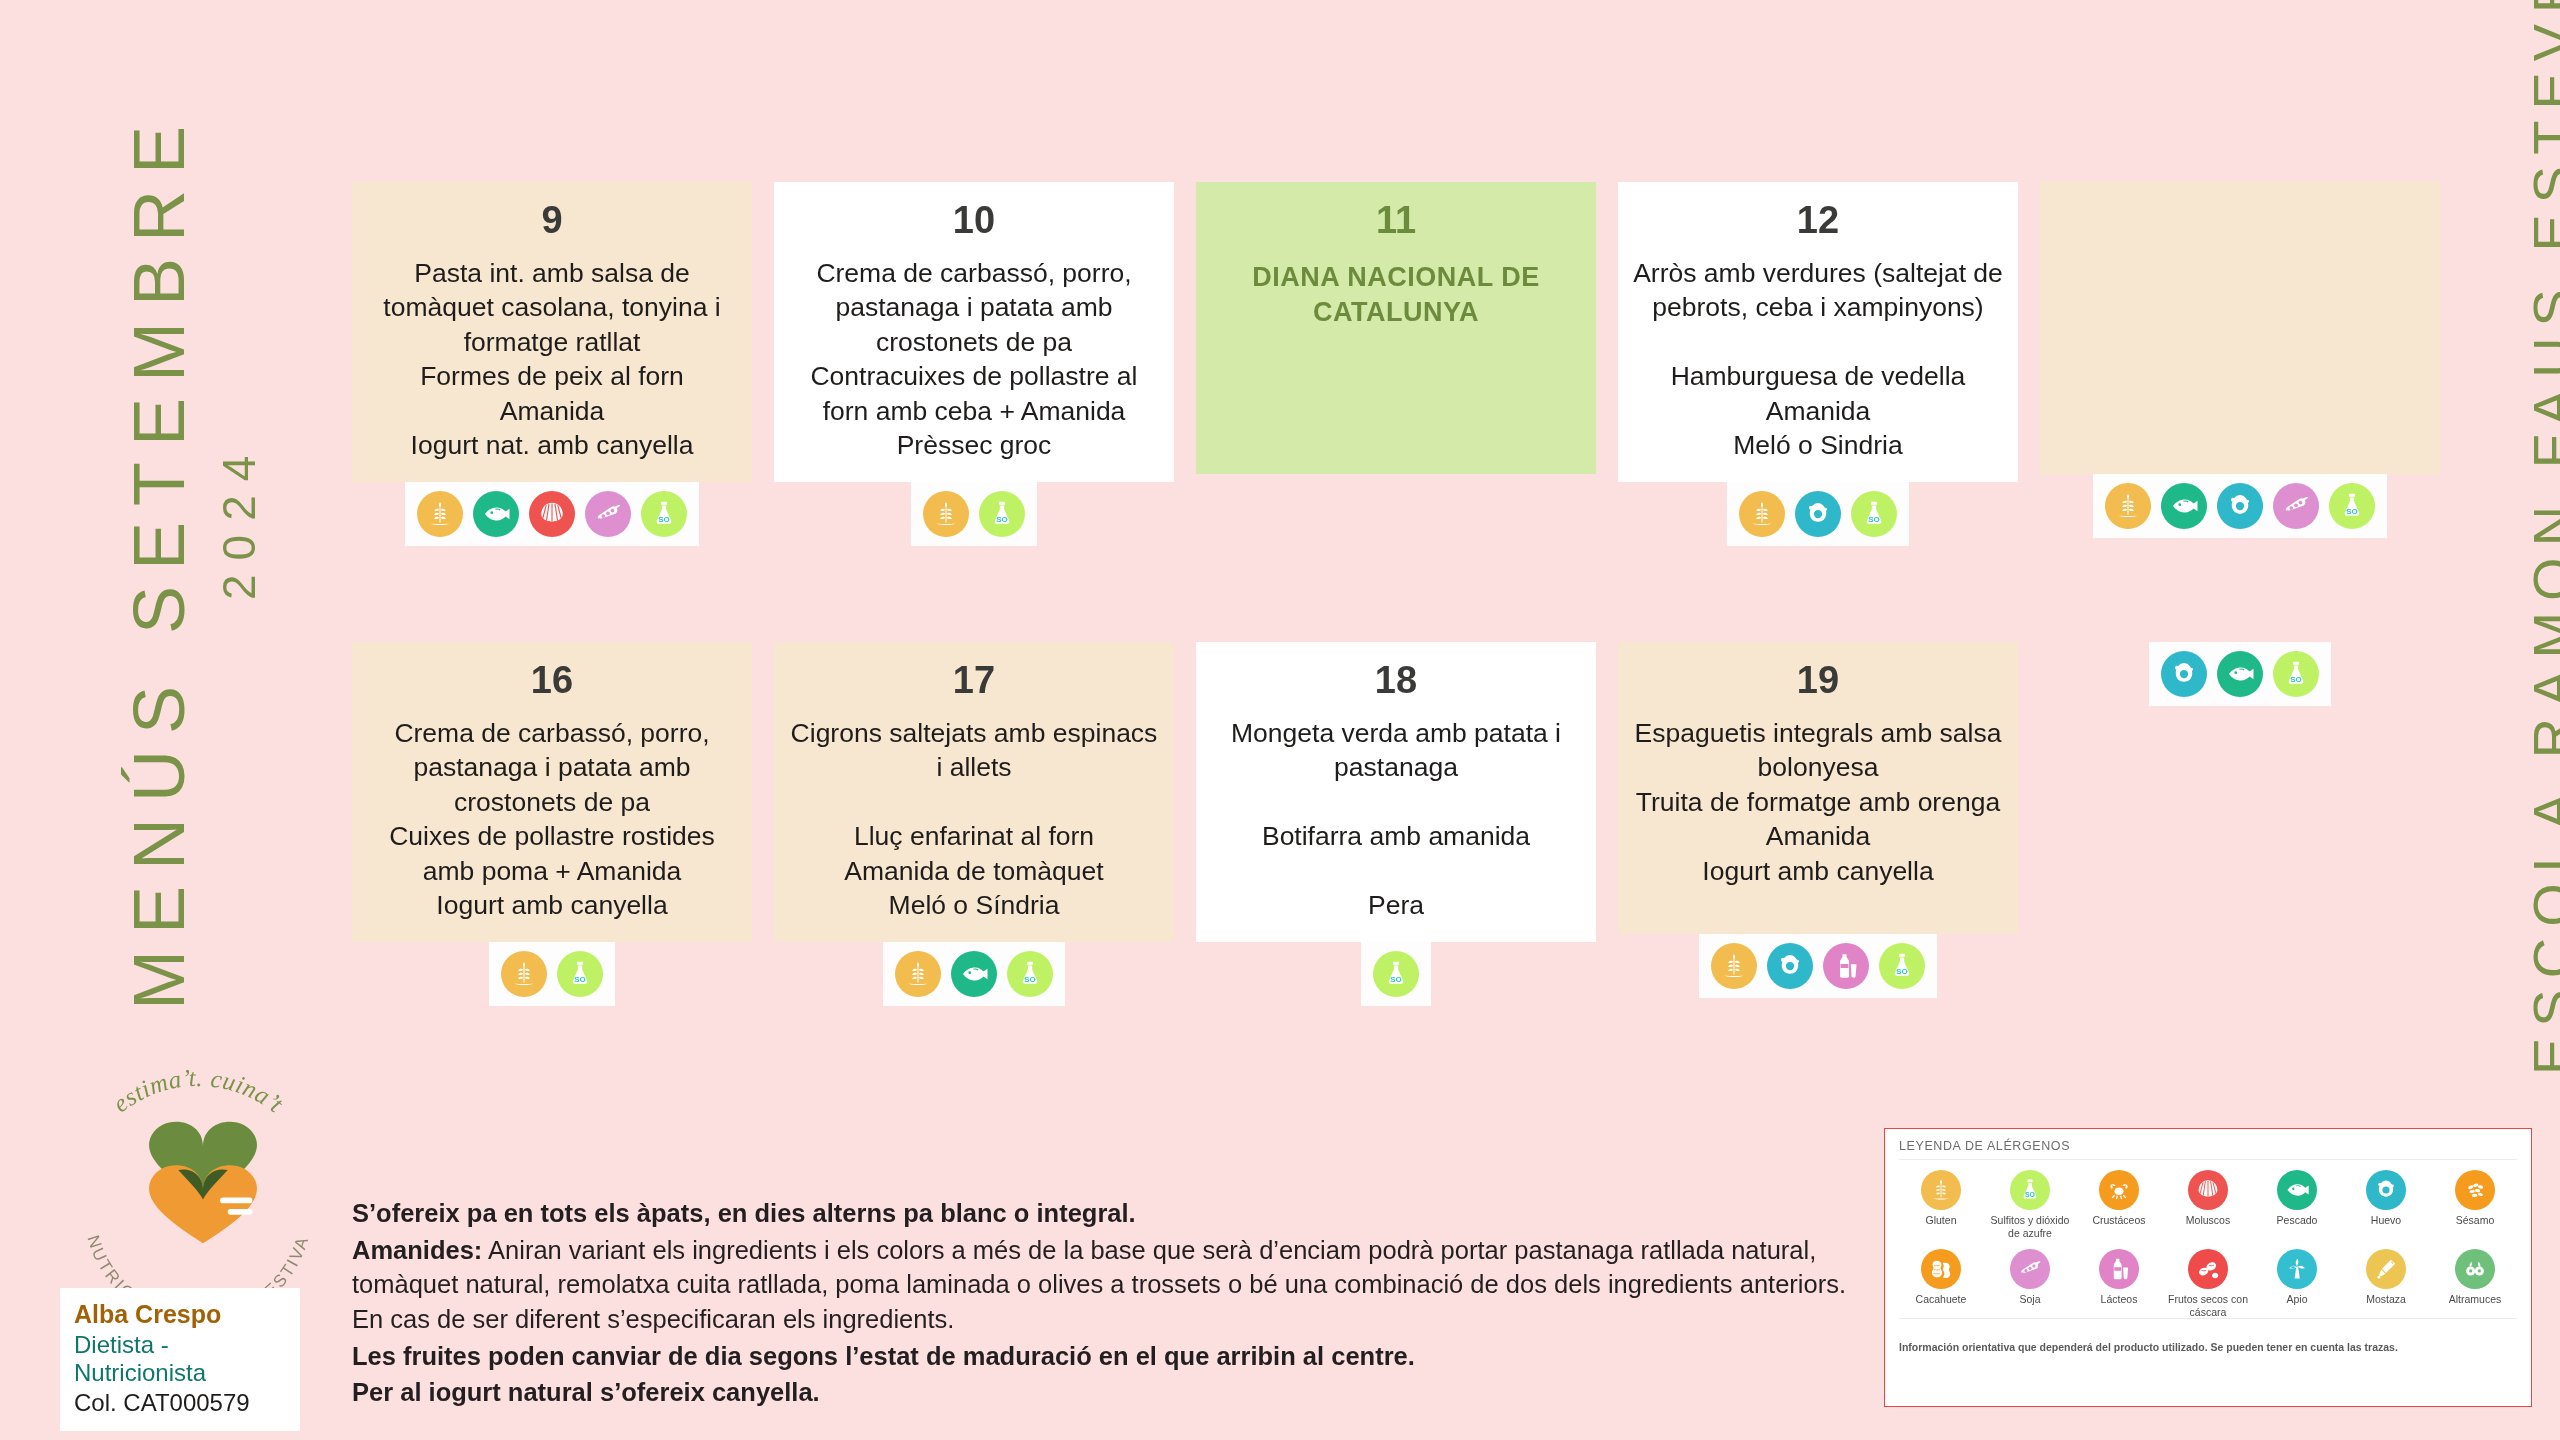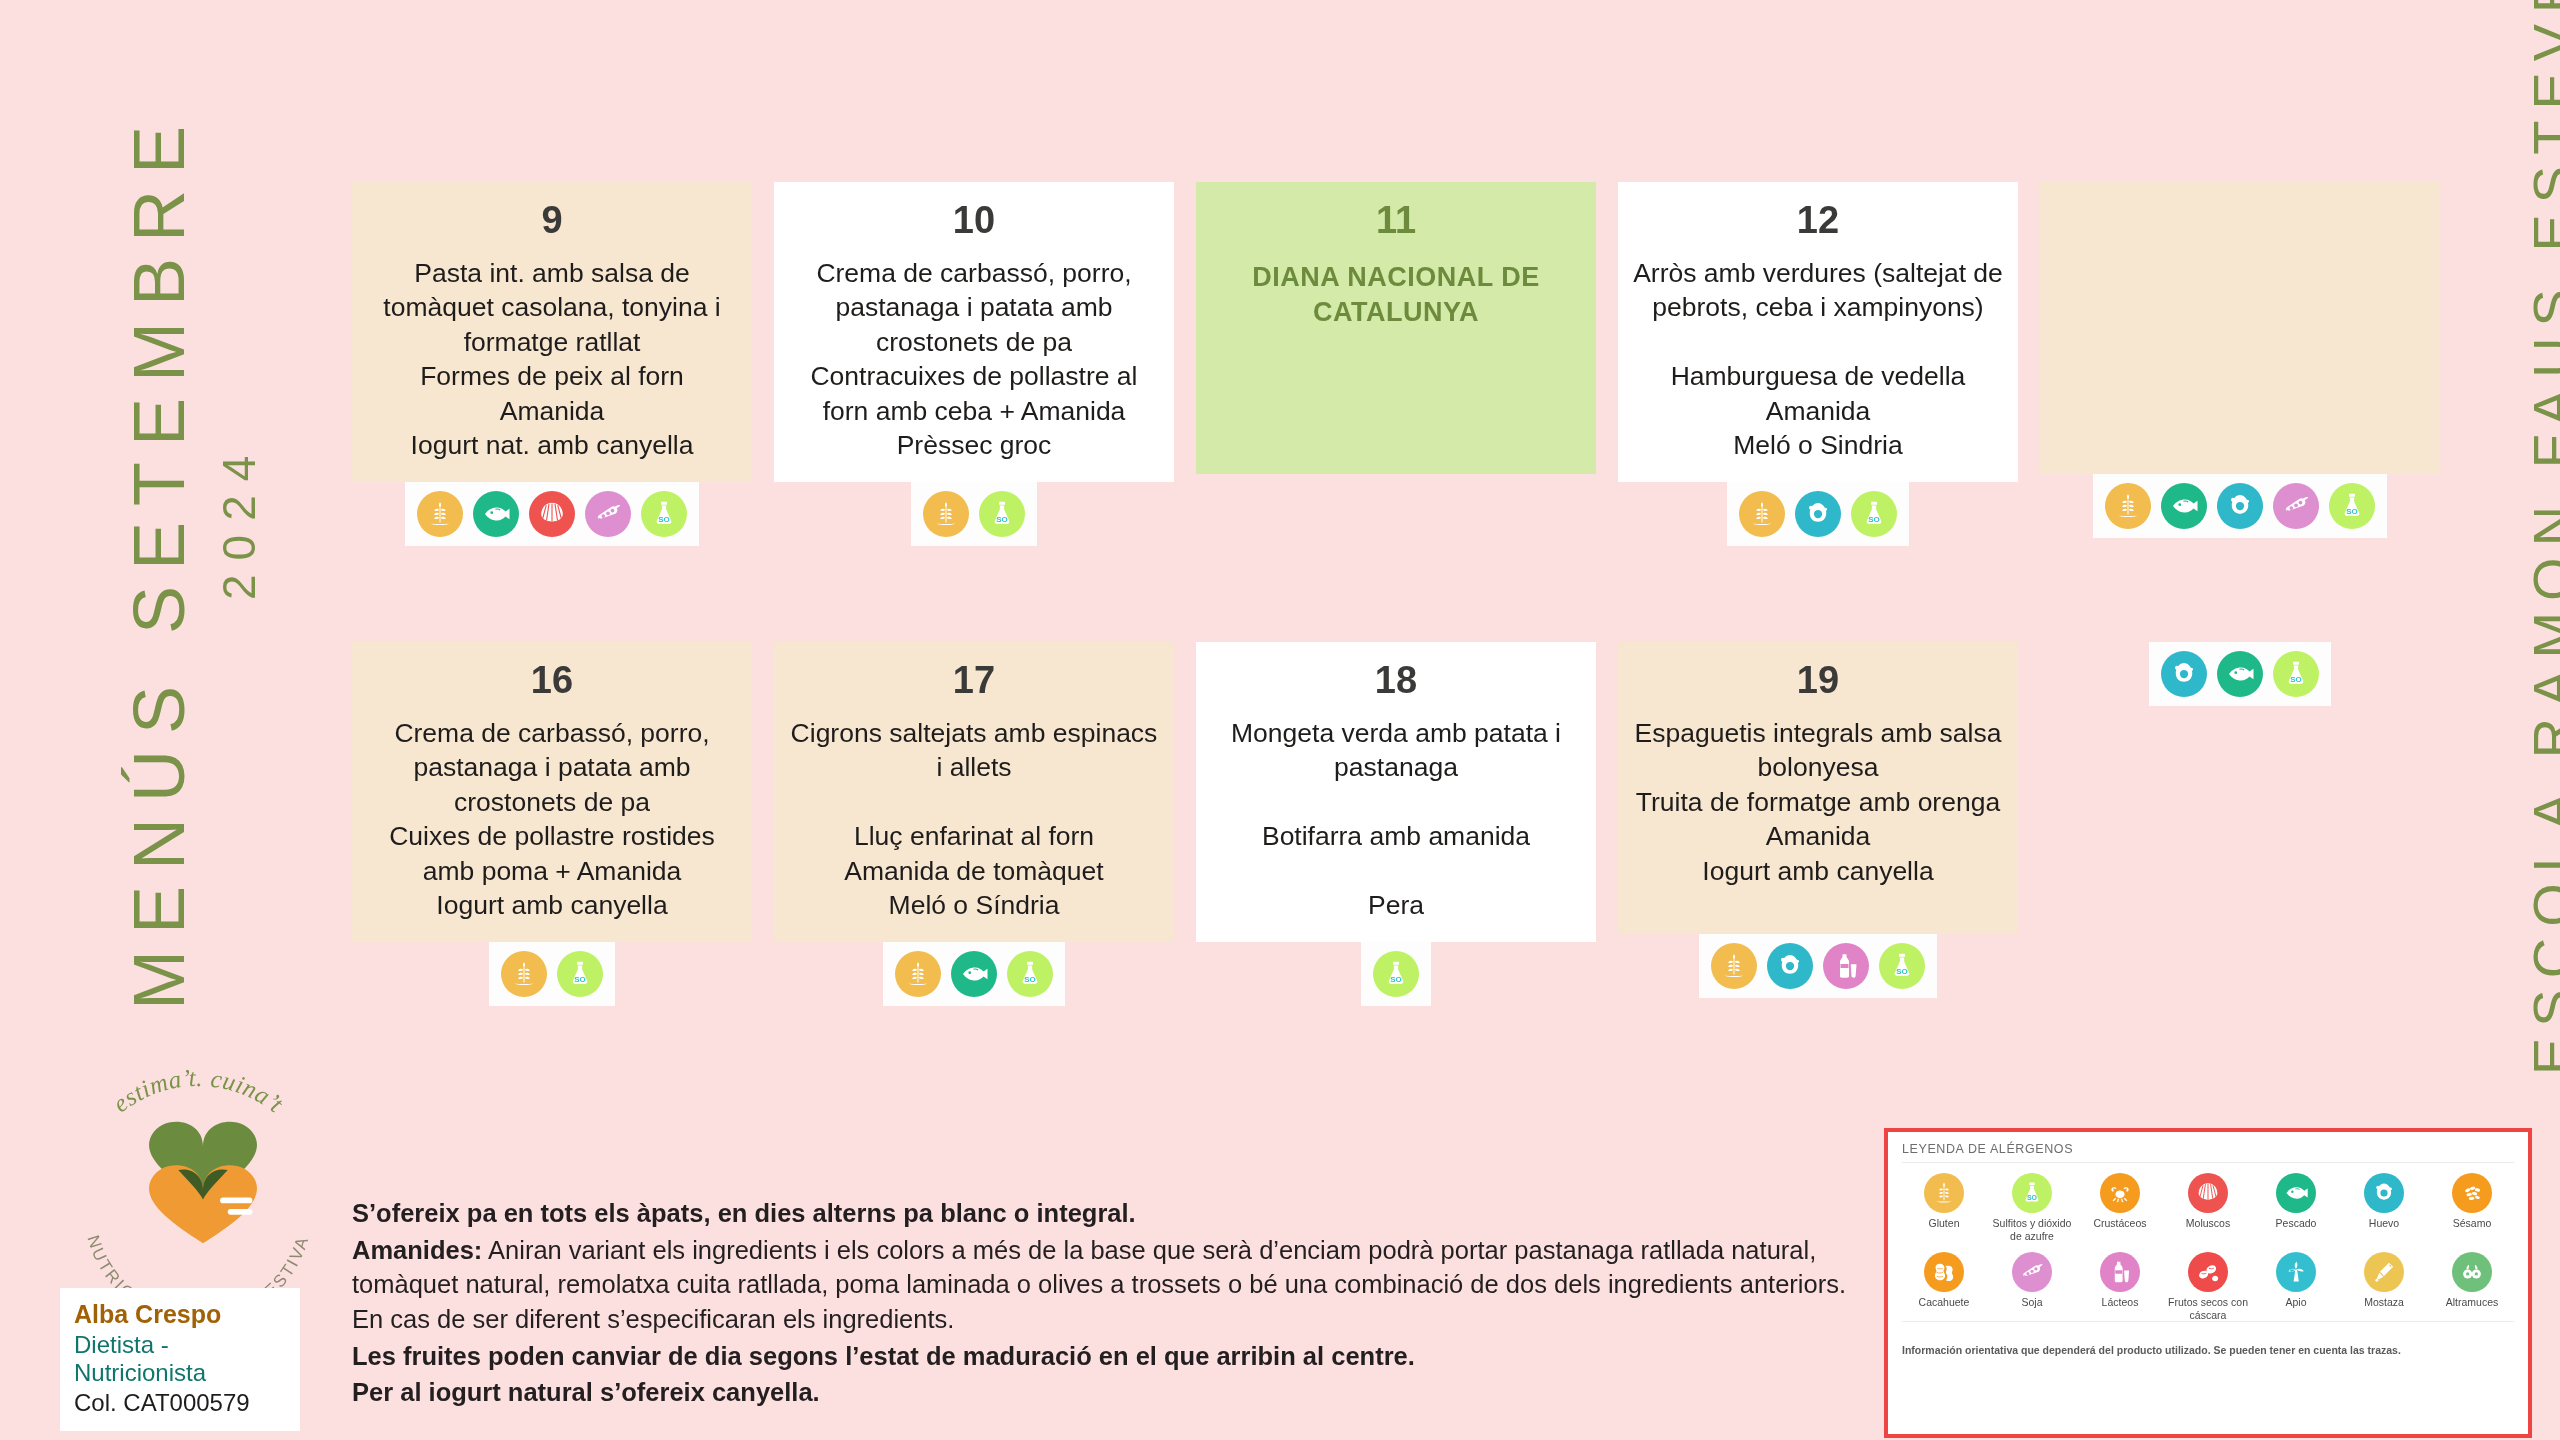--- a/index.html
+++ b/index.html
@@ -184,23 +184,23 @@
     padding: 12px 14px 14px 14px;
   }
   #signature-box .nm { font-size: 25px; font-weight: 700; color: #a16207; }
   #signature-box .rl { font-size: 24px; font-weight: 300; color: #0f766e; margin-top: 2px; }
   #signature-box .cl { font-size: 24px; font-weight: 300; color: #1f1d1c; margin-top: 2px; }
 
   
   #legend {
     position: absolute;
     left: 1884px; top: 1128px;
-    width: 648px; height: 310px;
+    width: 648px; height: 279px;
     background: #ffffff;
-    border: 4px solid #ef4444;
+    border: 1px solid #ef4444;
     padding: 10px 14px 8px 14px;
   }
   #legend-title {
     font-size: 12.5px;
     color: #6d6d6d;
     letter-spacing: 0.6px;
     padding-bottom: 6px;
     border-bottom: 1px solid #ececec;
   }
   .legend-row {

